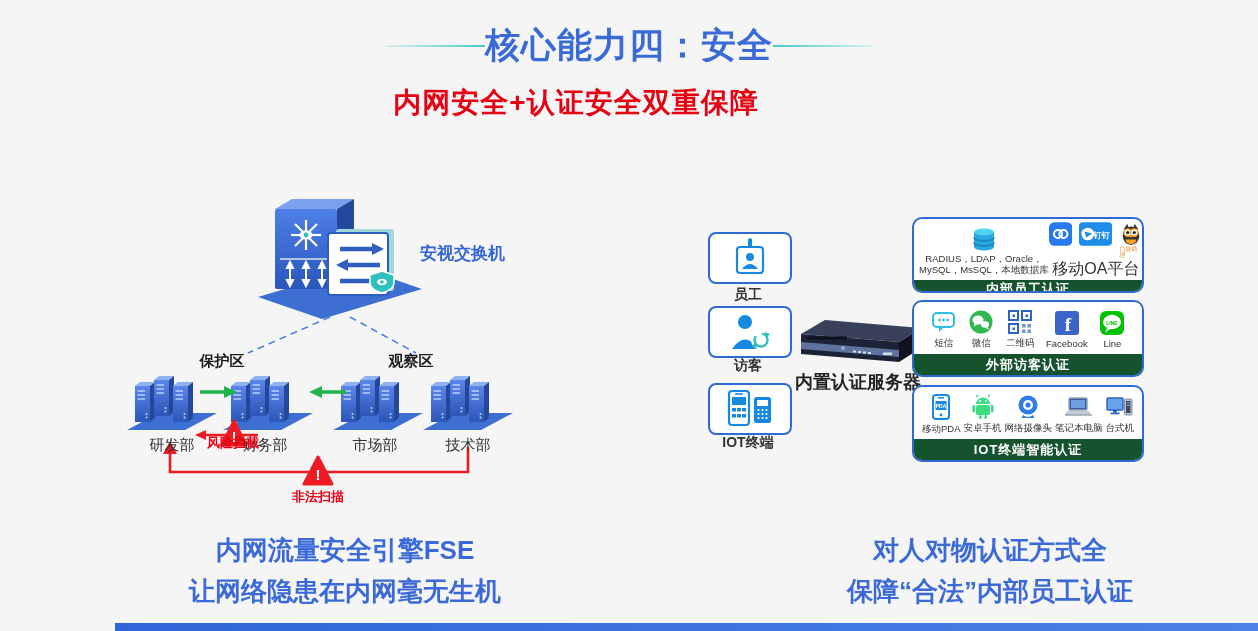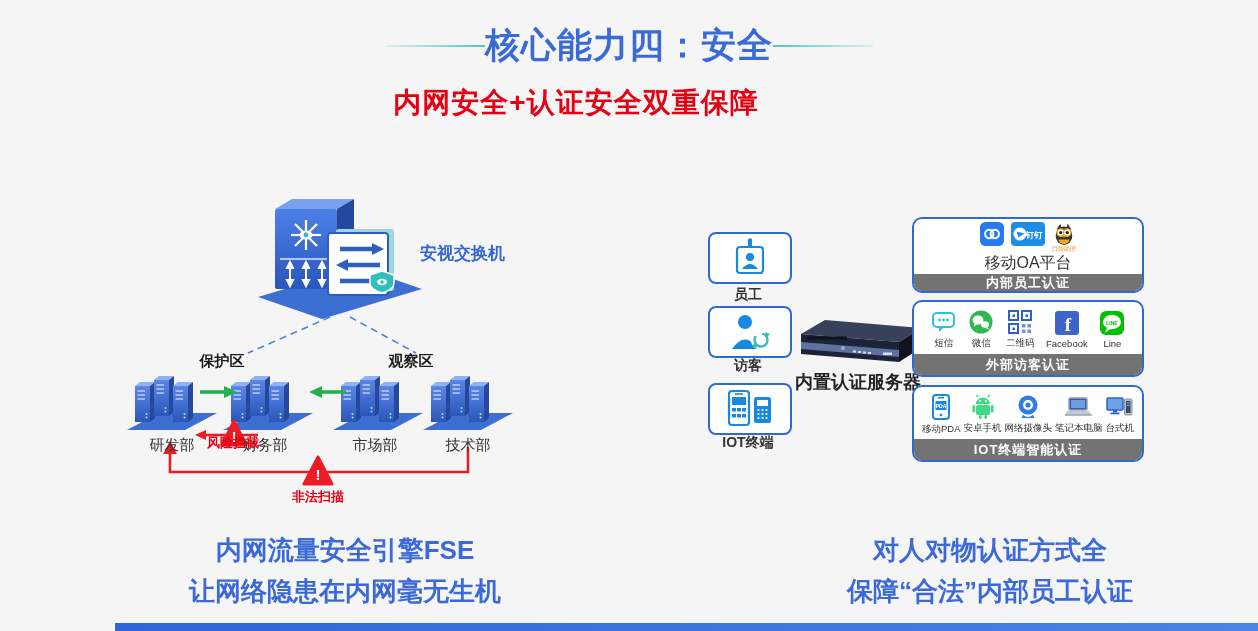--- a/index.html
+++ b/index.html
@@ -21,21 +21,21 @@
   .caption{position:absolute;text-align:center;color:#3b6ad8;font-size:26px;font-weight:bold;line-height:41px;}
   .src-label{font-size:14px;font-weight:bold;color:#333;}
   .server-label{font-size:18px;font-weight:bold;color:#222;}
   
   .src-box{position:absolute;left:708px;width:80px;height:48px;background:#fff;border:2px solid #2e6ad1;
            border-radius:8px;display:flex;align-items:center;justify-content:center;}
   
   .panel{position:absolute;left:912px;width:232px;background:#fff;border:2px solid #2e6ad1;border-radius:10px;
          overflow:hidden;display:flex;flex-direction:column;box-sizing:border-box;}
   .panel-body{flex:1;display:flex;align-items:center;justify-content:space-evenly;padding:3px 5px 0 5px;}
-  .panel-bar{height:21px;background:#737373;color:#fff;font-size:13px;font-weight:bold;
+  .panel-bar{height:21px;background:#14532d;color:#fff;font-size:13px;font-weight:bold;
              display:flex;align-items:center;justify-content:center;letter-spacing:1px;}
   .db-group{display:flex;flex-direction:column;align-items:center;}
   .db-text{font-size:9.5px;line-height:11.5px;color:#333;white-space:nowrap;}
   .oa-group{display:flex;flex-direction:column;align-items:center;}
   .oa-icons{display:flex;align-items:flex-start;gap:7px;}
   .oa-label{font-size:16px;color:#333;margin-top:1px;}
   .owl-wrap{display:flex;flex-direction:column;align-items:center;}
   .owl-caption{font-size:6px;color:#e8902a;line-height:6px;}
   .p-item{display:flex;flex-direction:column;align-items:center;gap:2px;}
   .p-item-label{font-size:9.5px;color:#333;white-space:nowrap;}
@@ -250,20 +250,30 @@
         <rect x="75" y="40" width="3" height="2"></rect>
       <rect x="90" y="40.5" width="9" height="2.5"></rect>
     </g>
     <circle cx="50" cy="36" r="2" fill="#9aa8c4"></circle>
     <rect x="14" y="24.5" width="40" height="3" fill="#0d1120"></rect>
   </svg>
   <div class="lbl server-label" style="left:858px;top:370px">内置认证服务器</div>
 
   <div class="panel" style="top:217px;height:76px">
     <div class="panel-body">
+      <div class="db-group">
+        <svg width="30" height="26" viewBox="0 0 30 26">
+          <path d="M5,5 v15 a10,3.5 0 0 0 20,0 v-15 z" fill="#29a8e0"></path>
+          <path d="M5,10.5 a10,3.5 0 0 0 20,0" fill="none" stroke="#1d86c0" stroke-width="1.8"></path>
+          <path d="M5,15.5 a10,3.5 0 0 0 20,0" fill="none" stroke="#1d86c0" stroke-width="1.8"></path>
+          <ellipse cx="15" cy="5" rx="10" ry="3.5" fill="#4fd4f4"></ellipse>
+        </svg>
+        <div class="db-text">RADIUS，LDAP，Oracle，</div>
+        <div class="db-text">MySQL，MsSQL，本地数据库</div>
+      </div>
       <div class="oa-group">
         <div class="oa-icons">
           <svg width="24" height="24" viewBox="0 0 26 26">
             <rect x="0" y="0" width="26" height="26" rx="6" fill="#2878ee"></rect>
             <circle cx="10" cy="13" r="4.5" fill="none" stroke="#fff" stroke-width="2.2"></circle>
             <circle cx="16" cy="13" r="4.5" fill="none" stroke="#fff" stroke-width="2.2"></circle>
           </svg>
           <svg width="34" height="24" viewBox="0 0 34 24">
             <rect x="0" y="0" width="34" height="24" rx="4" fill="#1d8de8"></rect>
             <circle cx="9" cy="12" r="6.5" fill="#fff"></circle>

